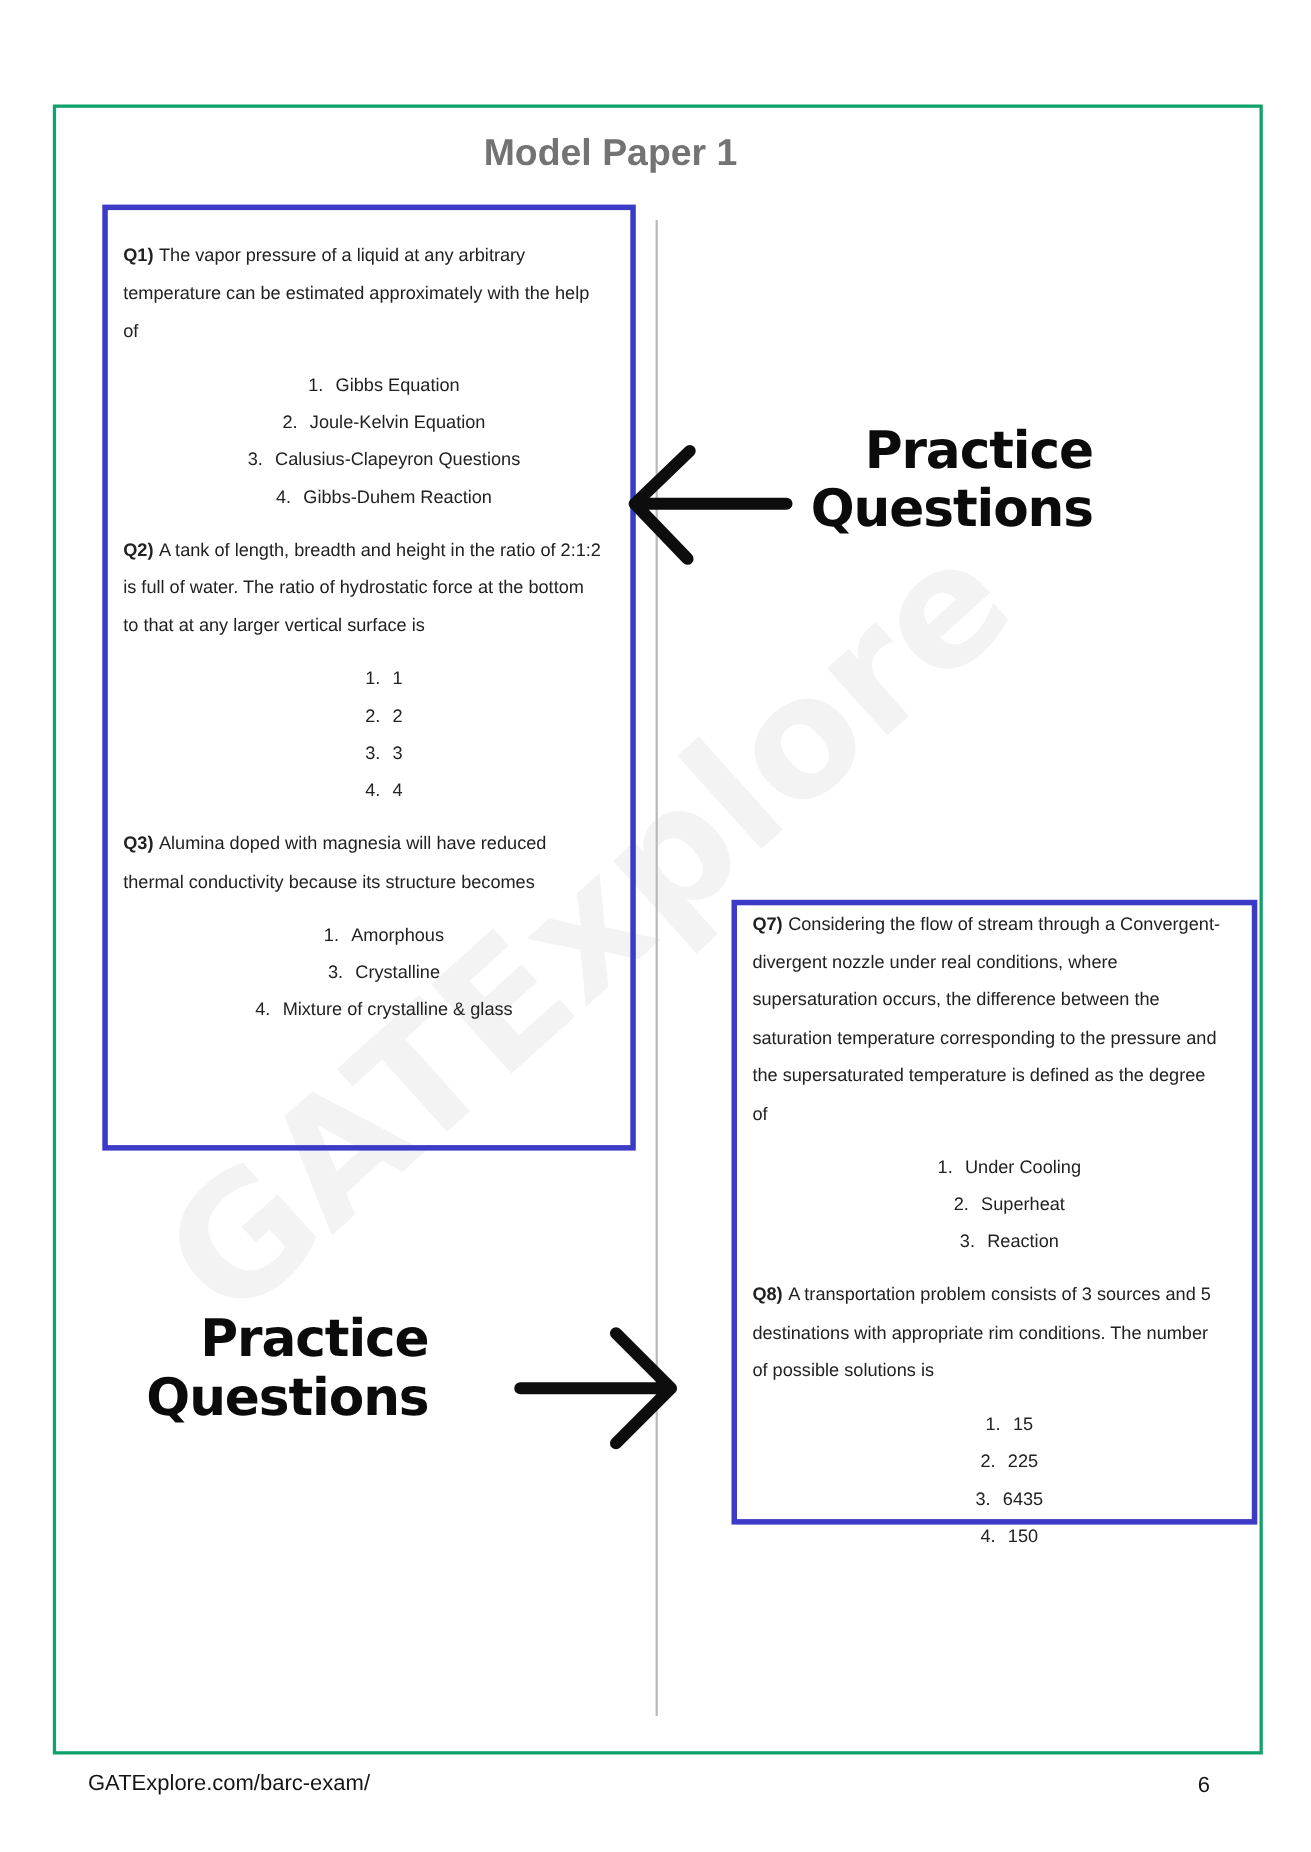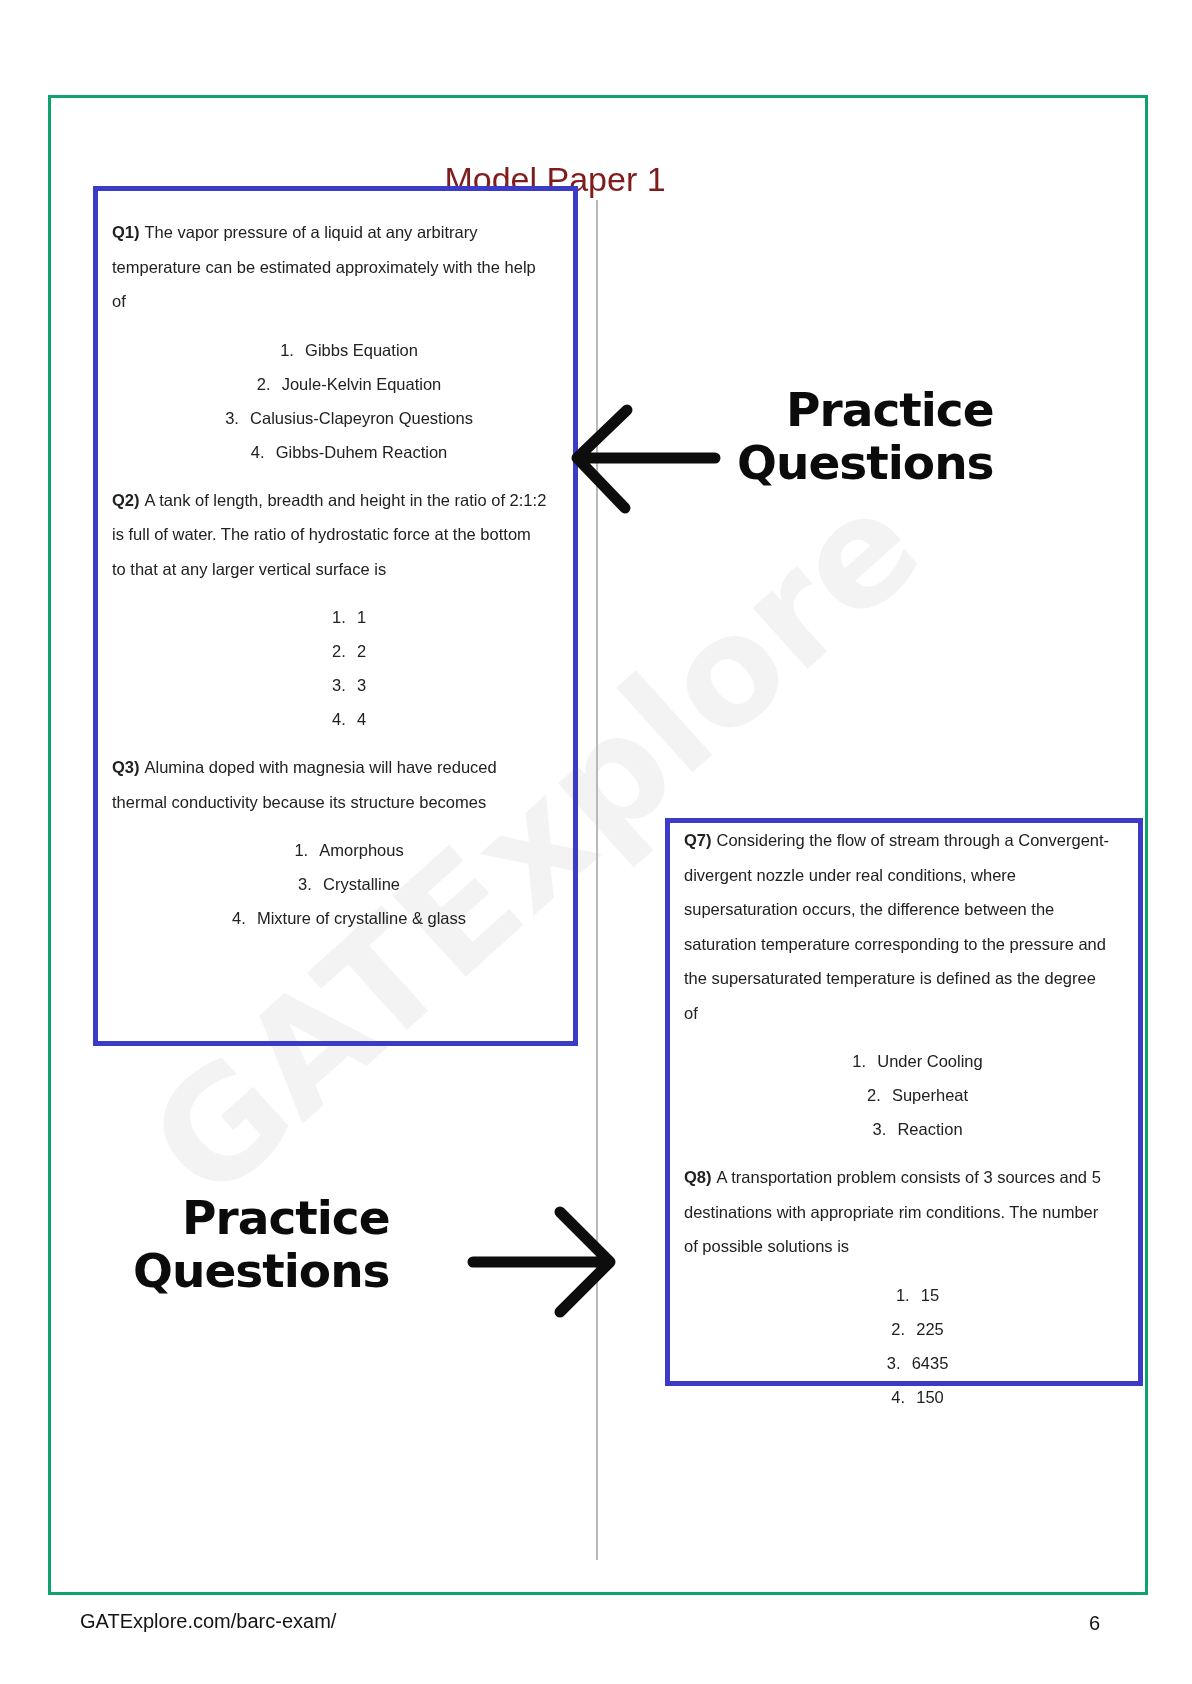--- a/index.html
+++ b/index.html
@@ -8,21 +8,21 @@
   
   #watermark{position:absolute;left:60px;top:780px;width:900px;z-index:0;
              transform:rotate(-42deg);transform-origin:center;
              font-family:"DejaVu Sans",sans-serif;font-weight:bold;font-size:150px;
              color:rgba(40,40,40,0.055);white-space:nowrap;}
   
   #page-border{position:absolute;left:48px;top:95px;width:1100px;height:1500px;
                border:3px solid #0fa26b;z-index:1;box-sizing:border-box;}
   
   #title{position:absolute;left:48px;top:120px;width:1014px;text-align:center;z-index:2;
-         font-size:34px;font-weight:normal;color:#7f1d1d;margin-top:40px;}
+         font-size:34px;font-weight:bold;color:#737373;}
   
   #divider{position:absolute;left:596px;top:200px;width:2px;height:1360px;background:#b9b9b9;z-index:1;}
   
   .qbox{position:absolute;z-index:2;border:5px solid #3b3bc8;box-sizing:border-box;background:transparent;}
   #left-box{left:93px;top:186px;width:485px;height:860px;padding:24px 26px 8px 14px;}
   #right-box{left:617px;top:818px;width:478px;height:568px;padding:0 28px 8px 14px;margin-left:48px;}
   .qtext{font-size:16.5px;line-height:34.5px;margin:0;}
   .qtext b{margin-right:5px;}
   ol.opts{list-style:none;margin:14px 0 14px 0;padding:0 0 0 28px;text-align:center;}
   #right-box ol.opts{padding-left:30px;}

